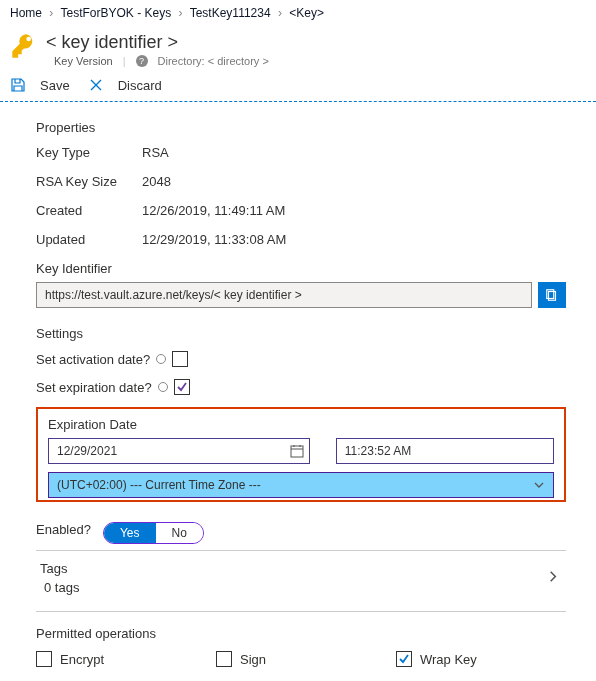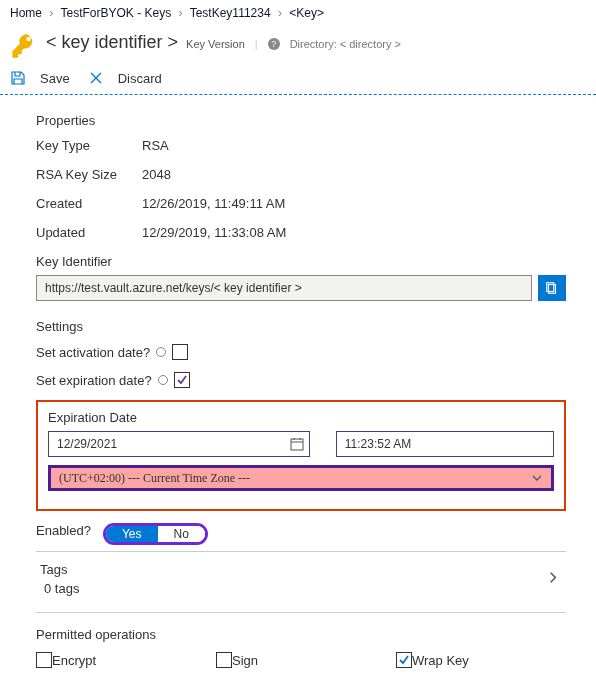--- a/index.html
+++ b/index.html
@@ -4,21 +4,21 @@
 <style>
   * { box-sizing: border-box; margin: 0; padding: 0; }
   body { font-family: "Segoe UI", Arial, sans-serif; font-size: 13px; color: #323130; background: #fff; width: 596px; }
   
   .breadcrumb { padding: 6px 10px; font-size: 12px; color: #0078d4; }
   .breadcrumb a { color: #0f172a; text-decoration: none; }
   .breadcrumb .sep { color: #888; margin: 0 4px; }
   
   .header { padding: 6px 10px 4px 10px; display: flex; align-items: flex-start; gap: 8px; }
   .header .key-icon { width: 28px; height: 28px; flex-shrink: 0; }
-  .header .title-block { display: flex; }
+  .header .title-block { display: flex; flex-direction: column; }
   .header .title { font-size: 18px; font-weight: 400; color: #333; }
   .header .subtitle { font-size: 11px; color: #555; display: flex; align-items: center; gap: 10px; margin-top: 2px; padding-left: 8px; }
   .header .subtitle .dir-label { color: #777; }
   .header .help-icon { display:inline-flex; width:12px; height:12px; border-radius:50%; background:#888; color:#fff; font-size:9px; align-items:center; justify-content:center; }
   
   .toolbar { padding: 6px 10px 8px 10px; display: flex; gap: 18px; align-items: center; }
   .toolbar-btn { display: inline-flex; align-items: center; gap: 14px; font-size: 13px; color: #333; cursor: pointer; }
   .toolbar-btn svg { width: 16px; height: 16px; }
   
   .dashed-sep { border: none; border-top: 1px dashed #0078d4; margin: 0; }
@@ -36,44 +36,44 @@
   .id-row { display: flex; gap: 6px; margin-bottom: 18px; }
   .id-input { flex: 1; height: 26px; border: 1px solid #8a8886; background: #f3f2f1; padding: 0 8px; font-size: 12px; color: #333; }
   .copy-btn { width: 28px; height: 26px; background: #0078d4; display: flex; align-items: center; justify-content: center; cursor: pointer; }
   .copy-btn svg { width: 14px; height: 14px; fill: #fff; }
   
   .toggle-row { display: flex; align-items: center; gap: 6px; margin-bottom: 12px; font-size: 13px; }
   .radio-circle { width: 10px; height: 10px; border: 1px solid #888; border-radius: 50%; display: inline-block; }
   .checkbox { width: 16px; height: 16px; border: 1px solid #333; display: inline-flex; align-items: center; justify-content: center; background: #fff; }
   .checkbox.checked svg { width: 12px; height: 12px; }
   
-  .highlight-box { border: 2px solid #d83b01; padding: 8px 10px 18px 10px; margin-bottom: 12px; }
+  .highlight-box { border: 2px solid #d83b01; padding: 8px 10px 2px 10px; margin-bottom: 20px; }
   .highlight-box .exp-label { font-size: 13px; margin-bottom: 6px; color: #333; }
   .date-row { display: flex; gap: 26px; margin-bottom: 8px; }
   .date-input-wrap { position: relative; flex: 1.2; }
   .time-input-wrap { flex: 1; }
   .text-input { width: 100%; height: 26px; border: 1px solid #4b3a8e; padding: 0 8px; font-size: 12px; color: #333; background: #fff; }
   .cal-icon { position: absolute; right: 6px; top: 50%; transform: translateY(-50%); width: 14px; height: 14px; pointer-events: none; }
-  .tz-select { width: 100%; height: 26px; border: 3px solid #4c1d95; padding: 0 8px; font-size: 12px; color: #333; background: #fca5a5; position: relative; display: flex; align-items: center; justify-content: space-between; cursor: pointer; font-family: Liberation Serif, serif; }
+  .tz-select { width: 100%; height: 26px; border: 1px solid #4c1d95; padding: 0 8px; font-size: 12px; color: #333; background: #7dd3fc; position: relative; display: flex; align-items: center; justify-content: space-between; cursor: pointer; }
   .tz-select svg { width: 12px; height: 12px; }
   
   .enabled-row { display: flex; align-items: flex-start; gap: 12px; margin-bottom: 6px; }
-  .pill-toggle { display: inline-flex; border: 3px solid #6d28d9; border-radius: 14px; overflow: hidden; height: 22px; }
+  .pill-toggle { display: inline-flex; border: 1px solid #6d28d9; border-radius: 14px; overflow: hidden; height: 22px; }
   .pill-toggle .opt { padding: 0 16px; display: flex; align-items: center; font-size: 12px; cursor: pointer; }
   .pill-toggle .opt.selected { background: #0078d4; color: #fff; }
   .pill-toggle .opt:not(.selected) { color: #333; background: #fff; }
   
   .thin-sep { border: none; border-top: 1px solid #ccc; margin: 6px 0 0 0; }
   
   .tags-row { display: flex; flex-direction: column; gap: 4px; padding: 10px 0 10px 4px; cursor: pointer; position: relative; }
   .tags-row .chev { position: absolute; right: 6px; top: 50%; transform: translateY(-50%); }
   .tags-row .chev svg { width: 14px; height: 14px; }
   
   .ops-grid { display: grid; grid-template-columns: 1fr 1fr 1fr; gap: 14px 10px; margin-top: 10px; }
-  .op-item { display: flex; align-items: center; font-size: 13px; cursor: pointer; }
+  .op-item { display: flex; align-items: center; gap: 8px; font-size: 13px; cursor: pointer; }
 </style>
 </head>
 <body>
 
 <div class="breadcrumb">
   <a href="#">Home</a>
   <span class="sep">›</span>
   <a href="#">TestForBYOK - Keys</a>
   <span class="sep">›</span>
   <a href="#">TestKey111234</a>

